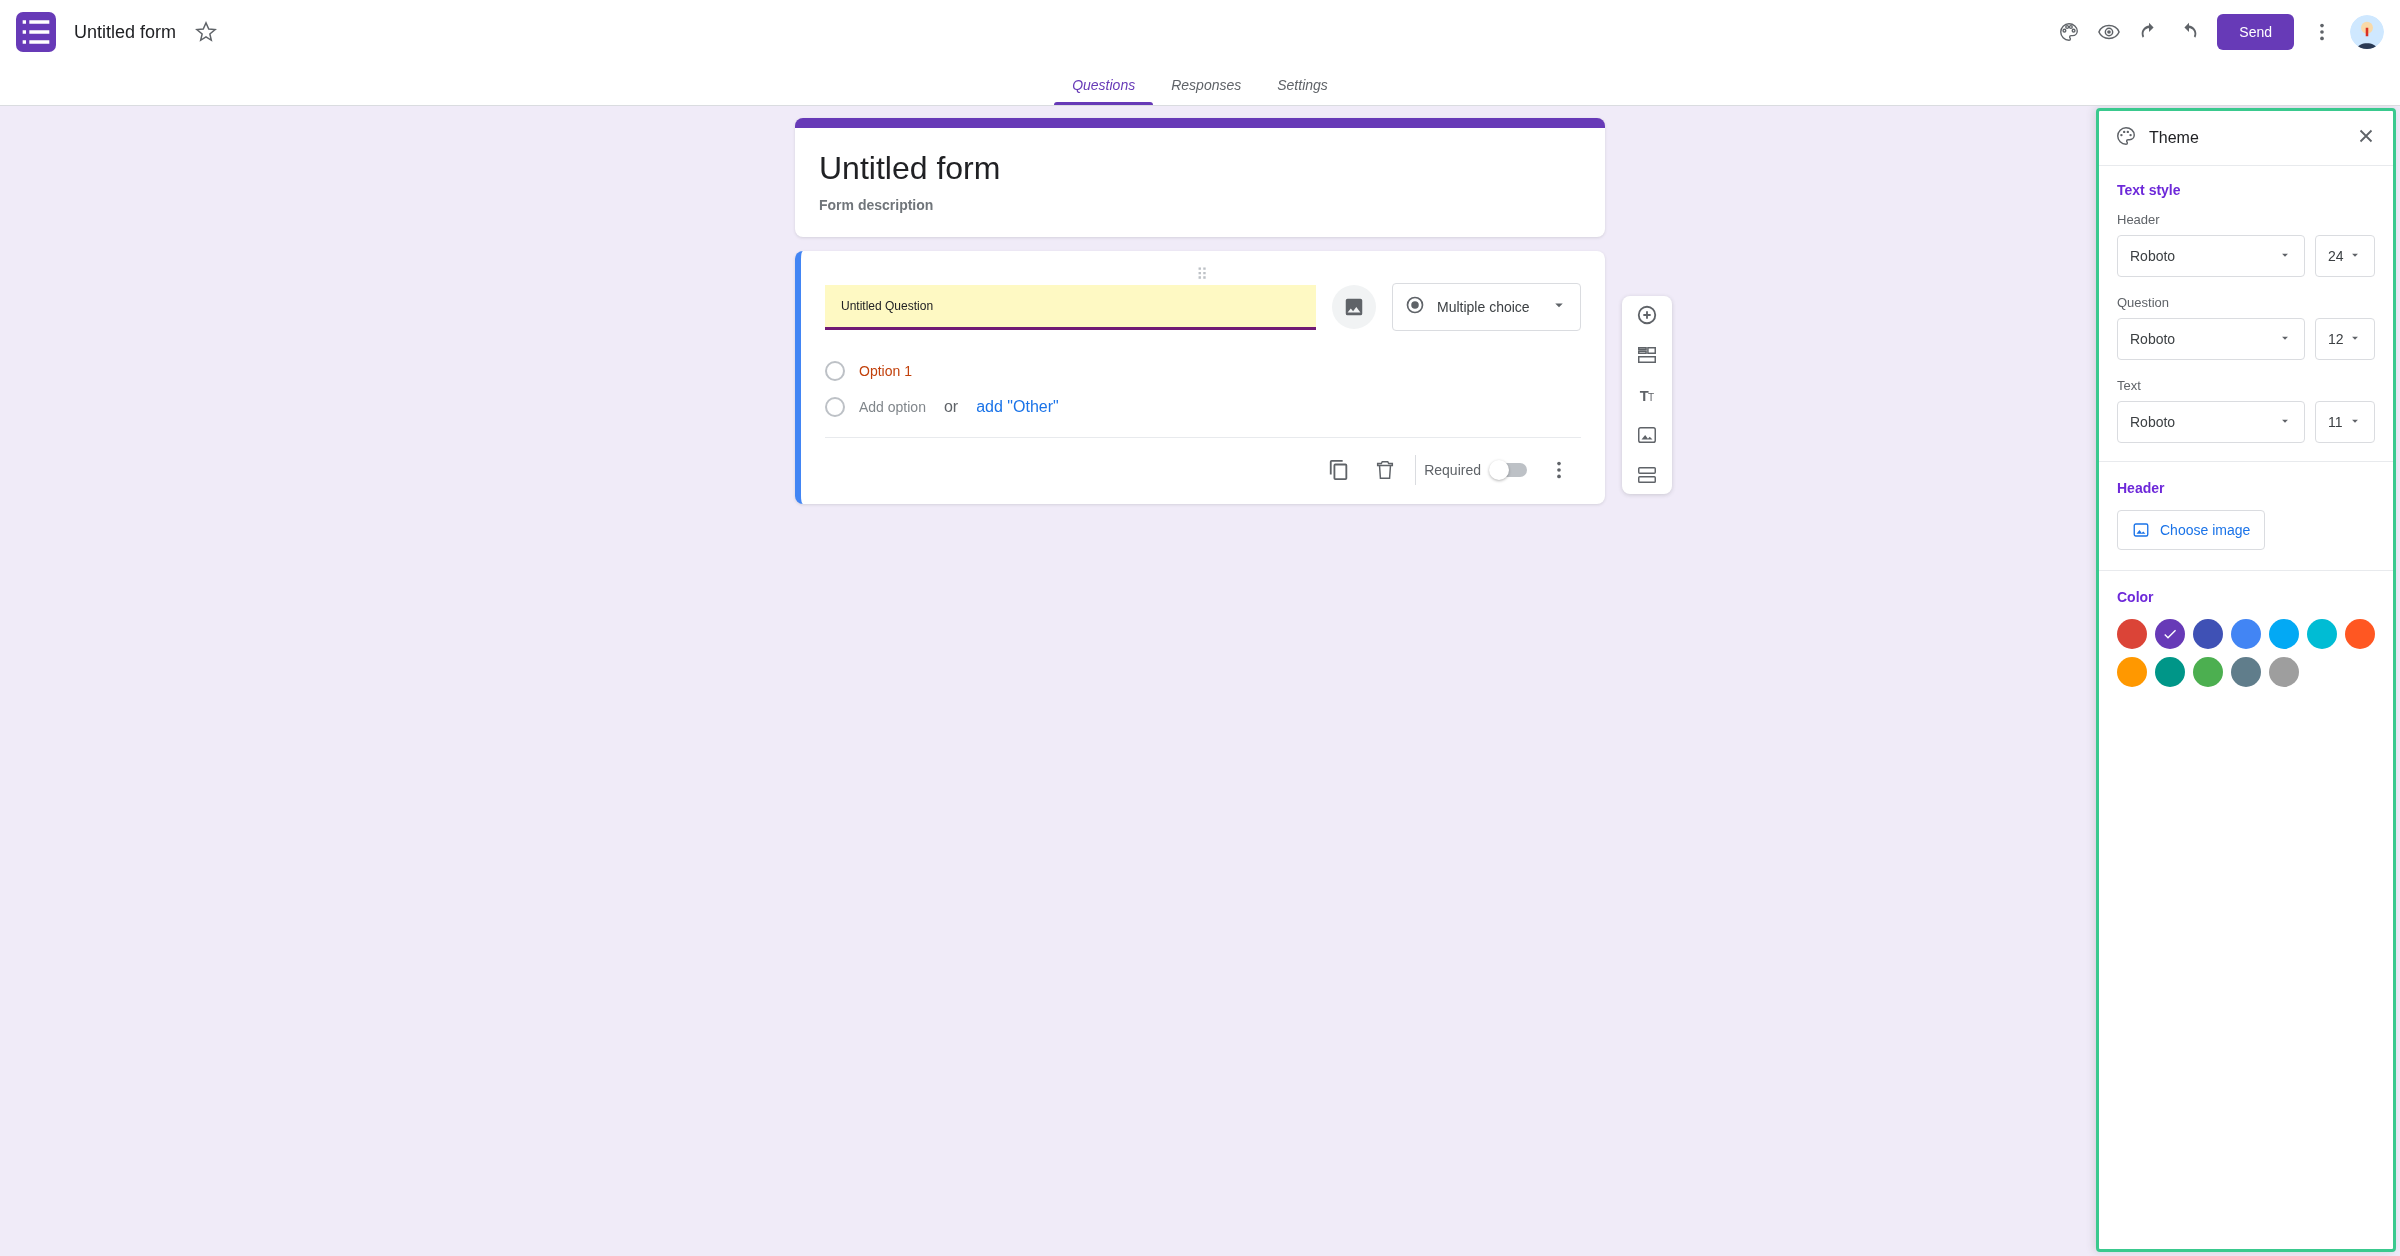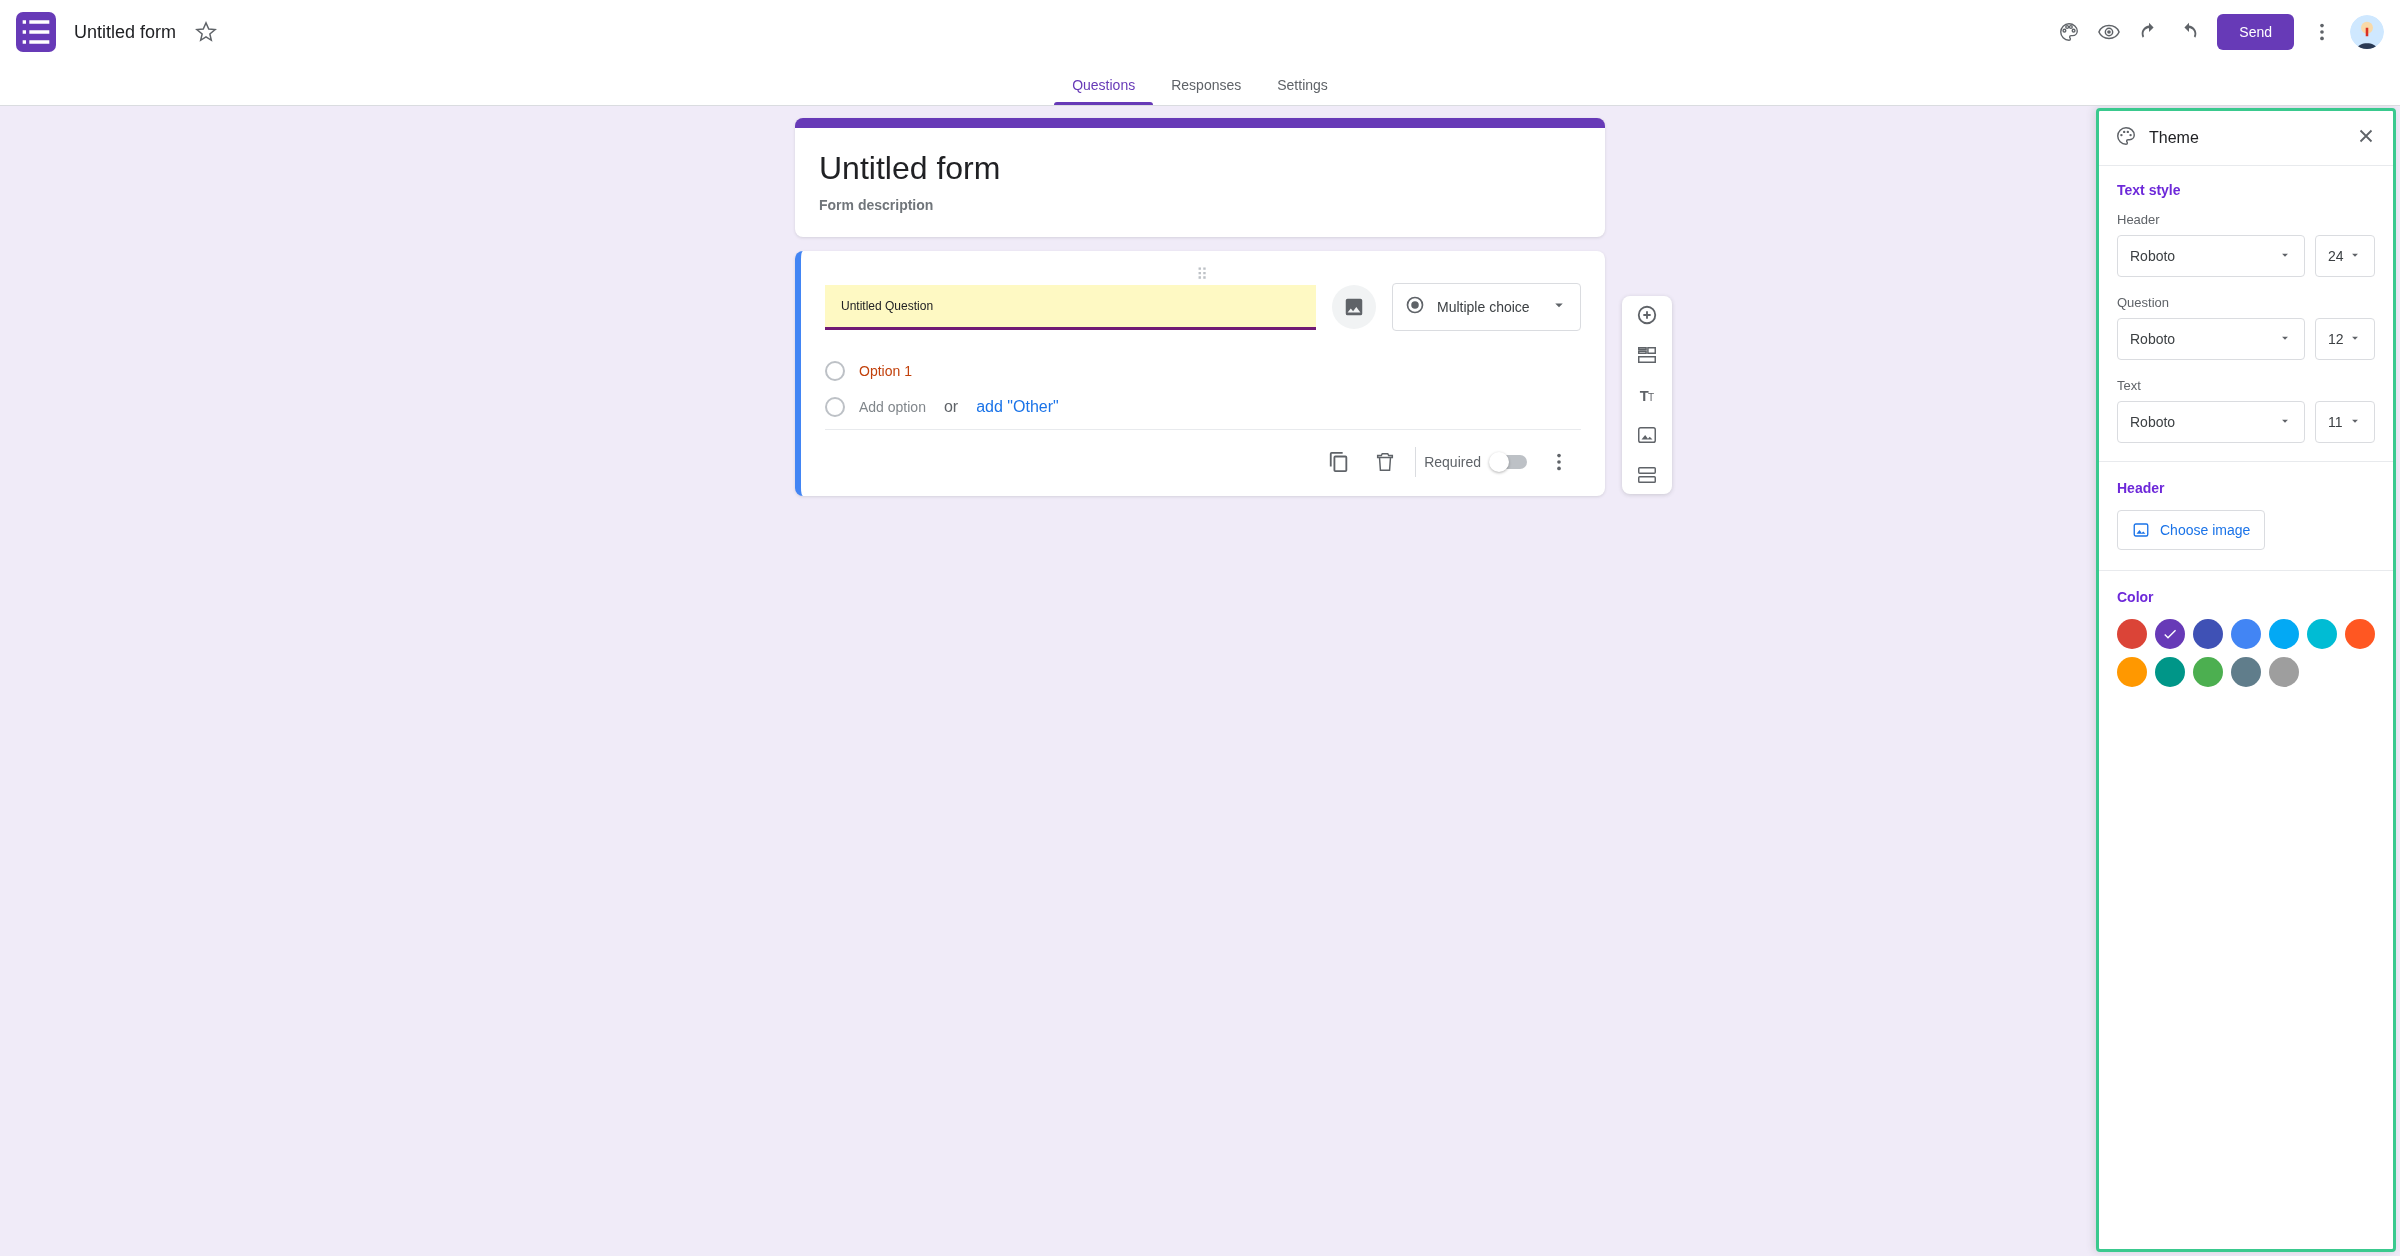--- a/index.html
+++ b/index.html
@@ -13,21 +13,21 @@
   .doc-title { font-size: 18px; color: #202124; padding: 4px 6px; }
   .star-btn { margin-left: 8px; width: 32px; height: 32px; display:flex;align-items:center;justify-content:center; border-radius:50%; cursor:pointer; }
   .star-btn svg { fill:#5f6368; width:22px; height:22px; }
   .spacer { flex: 1; }
   .icon-btn { width: 40px; height: 40px; border-radius: 50%; display:flex; align-items:center; justify-content:center; cursor:pointer; }
   .icon-btn svg { width: 22px; height: 22px; fill:#5f6368; }
   .send-btn { background:#673ab7; color:#fff; border:none; border-radius:6px; padding: 0 22px; height:36px; font-size:14px; font-weight:500; margin: 0 8px; cursor:pointer; }
   .avatar { width:34px; height:34px; border-radius:50%; margin-left:8px; overflow:hidden; }
 
   
-  .tabs { display:flex; justify-content:center; border-bottom:1px solid #dadce0; height:42px; }
+  .tabs { display:flex; justify-content:center; border-bottom:1px solid #dadce0; height:42px;font-style:italic; }
   .tab { padding: 0 18px; display:flex; align-items:center; font-size:14px; color:#5f6368; cursor:pointer; position:relative; font-weight:500; }
   .tab.active { color:#673ab7; }
   .tab.active::after { content:""; position:absolute; left:0; right:0; bottom:0; height:3px; background:#673ab7; border-radius:3px 3px 0 0; }
 
   
   .workspace { flex:1; background:#f0ebf8; position:relative; display:flex; justify-content:center; padding-top:12px; overflow:hidden; }
   .form-col { width: 810px; }
   .card { background:#fff; border-radius:8px; box-shadow: 0 1px 3px rgba(60,64,67,.15); margin-bottom:14px; }
   .title-card { border-top:10px solid #673ab7; padding:22px 24px 24px; }
   .form-title { font-size:32px; color:#202124; margin-bottom:10px; }
@@ -45,21 +45,21 @@
   .type-select .chev svg{ width:18px;height:18px; fill:#5f6368;}
 
   .options { margin-top:22px; }
   .opt-row { display:flex; align-items:center; gap:14px; padding:8px 0; }
   .opt-radio { width:20px; height:20px; border:2px solid #bdc1c6; border-radius:50%; flex:none; }
   .opt-text { font-size:14px; color:#c2410c; }
   .opt-placeholder { color:#80868b; }
   .opt-or { color:#5f6368; margin:0 4px; }
   .opt-link { color:#1a73e8; cursor:pointer; }
 
-  .footer-row { display:flex; align-items:center; justify-content:flex-end; border-top:1px solid #e8eaed; margin-top:4px; padding-top:10px; gap:2px; }
+  .footer-row { display:flex; align-items:center; justify-content:flex-end; border-top:1px solid #e8eaed; margin-top:12px; padding-top:10px; gap:2px; }
   .fbtn { width:44px;height:44px; display:flex;align-items:center;justify-content:center; cursor:pointer; border-radius:50%;}
   .fbtn svg{ width:22px;height:22px; fill:#5f6368;}
   .divider-v { width:1px; height:30px; background:#dadce0; margin:0 6px; }
   .req-label { font-size:14px; color:#5f6368; margin-right:8px;}
   .toggle { width:36px; height:14px; background:#bdc1c6; border-radius:10px; position:relative; cursor:pointer; margin-right:8px;}
   .toggle::after { content:""; width:20px;height:20px; background:#fff; border-radius:50%; position:absolute; top:-3px; left:-2px; box-shadow:0 1px 3px rgba(0,0,0,.3);}
 
   
   .float-toolbar { position:absolute; left: calc(50% + 422px); top: 190px; width: 50px; background:#fff; border-radius:8px; box-shadow:0 1px 4px rgba(60,64,67,.2); padding:8px 0; display:flex; flex-direction:column; align-items:center; gap:18px; }
   .float-toolbar svg { width:22px; height:22px; fill:#5f6368; }

